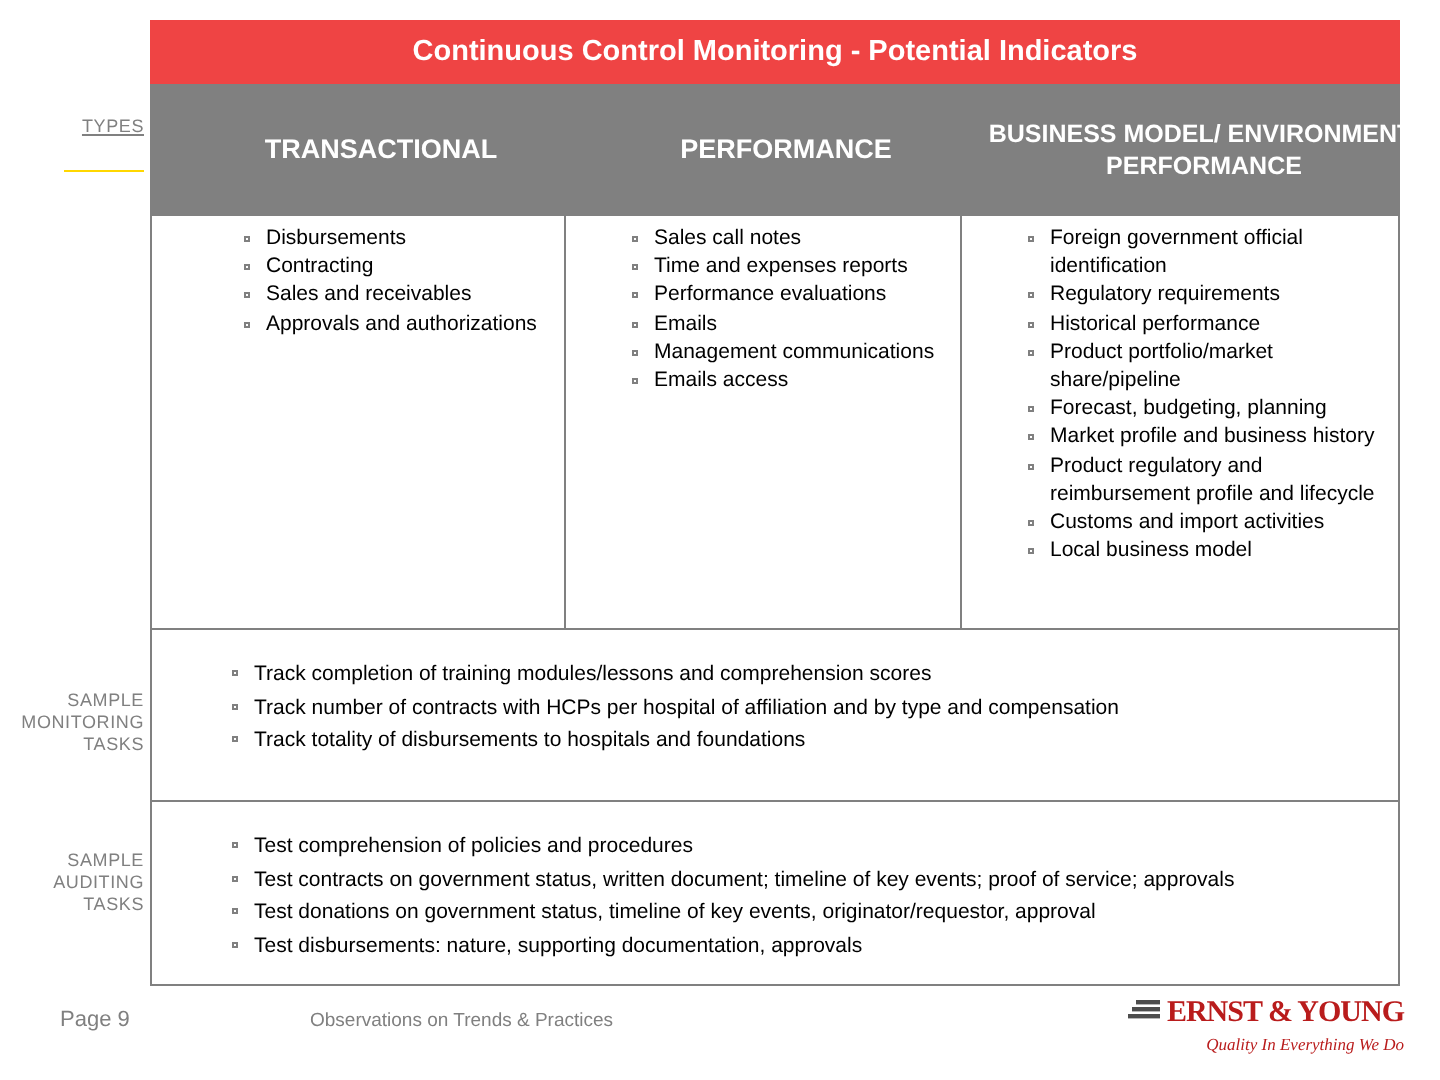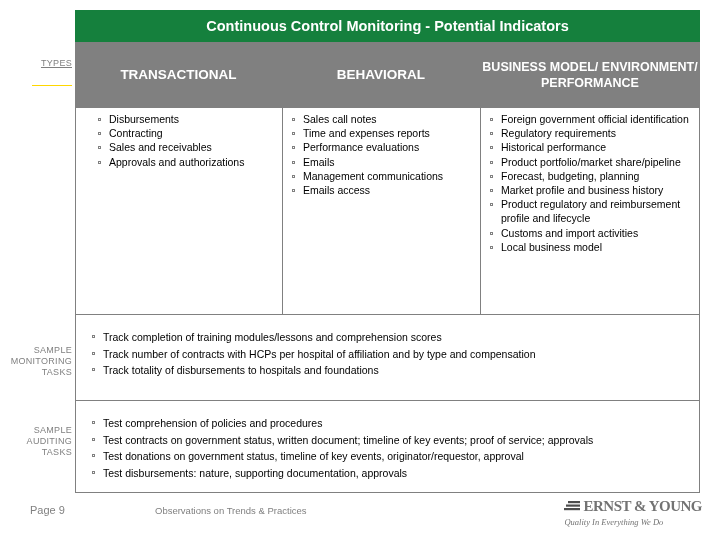--- a/index.html
+++ b/index.html
@@ -23,21 +23,21 @@
     height: 540px;
   }
 
   
   .title-bar {
     position: absolute;
     left: 75px;
     top: 10px;
     width: 625px;
     height: 32px;
-    background: #15803d;
+    background: #ef4444;
     color: #ffffff;
     font-size: 14.5px;
     font-weight: bold;
     display: flex;
     align-items: center;
     justify-content: center;
     text-align: center;
   }
 
   
@@ -79,20 +79,21 @@
     top: 0;
     height: 66px;
     color: #ffffff;
     font-size: 13.5px;
     font-weight: bold;
     display: flex;
     align-items: center;
     justify-content: center;
     text-align: center;
     line-height: 16px;
+    padding-left: 12px;
   }
   #hdr-transactional { left: 0px;   width: 207px; }
   #hdr-behavioral    { left: 207px; width: 198px; }
   #hdr-business      { left: 405px; width: 220px; font-size: 12.5px; }
 
   
   .body-box {
     position: absolute;
     left: 75px;
     top: 108px;
@@ -128,20 +129,21 @@
     margin: 0;
     padding: 0;
   }
   ul.blist li {
     position: relative;
     padding-left: 13px;
     font-size: 10.5px;
     line-height: 14.2px;
     color: #000000;
     margin-bottom: 0px;
+    margin-left: 24px;
   }
   ul.blist li::before {
     content: "";
     position: absolute;
     left: 2px;
     top: 6px;
     width: 3px;
     height: 3px;
     border: 1px solid #808080;
     background: #ffffff;
@@ -174,22 +176,22 @@
     position: absolute;
     left: 155px;
     top: 505px;
     font-size: 9.5px;
     color: #808080;
   }
   .footer-logo {
     position: absolute;
     right: 18px;
     top: 498px;
-    text-align: left;
-    color: #737373;
+    text-align: right;
+    color: #b91c1c;
   }
   .footer-logo .ey-mark {
     font-size: 15px;
     font-weight: bold;
     letter-spacing: -0.5px;
     font-family: "Liberation Serif", serif;
   }
   .footer-logo .ey-tag {
     font-size: 8.5px;
     font-style: italic;
@@ -204,21 +206,21 @@
 </style>
 </head>
 <body>
 
 <div class="slide">
 
   <div class="title-bar">Continuous Control Monitoring - Potential Indicators</div>
 
   <div class="header-band">
     <div class="col-header" id="hdr-transactional">TRANSACTIONAL</div>
-    <div class="col-header" id="hdr-behavioral">BEHAVIORAL</div>
+    <div class="col-header" id="hdr-behavioral">PERFORMANCE</div>
     <div class="col-header" id="hdr-business">BUSINESS MODEL/ ENVIRONMENT/ PERFORMANCE</div>
   </div>
 
   <div class="body-box"></div>
   <div class="vline" id="vline-1"></div>
   <div class="vline" id="vline-2"></div>
   <div class="hline" id="hline-1"></div>
   <div class="hline" id="hline-2"></div>
 
   <div class="left-label" id="types-label">TYPES</div>

